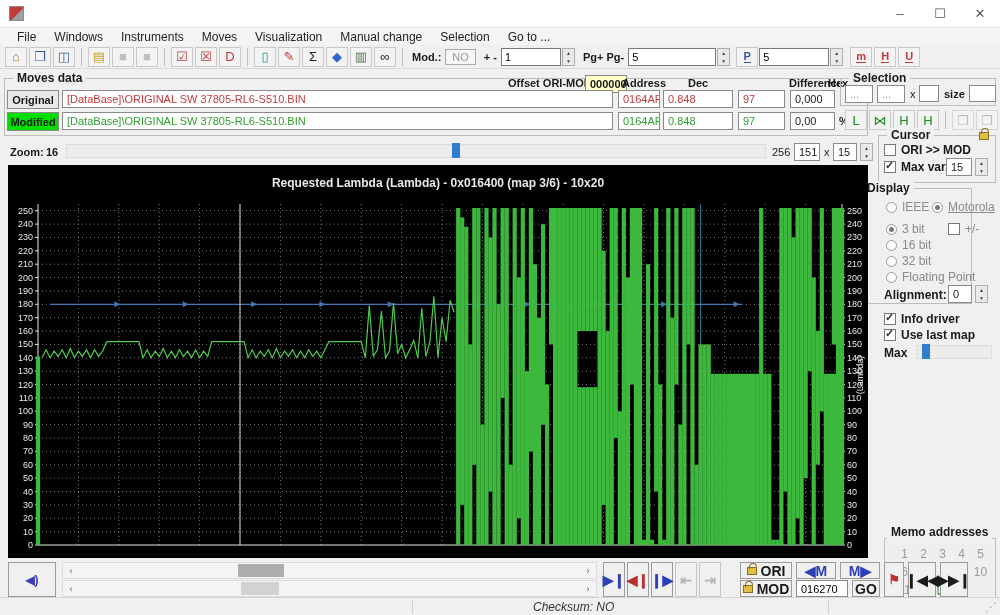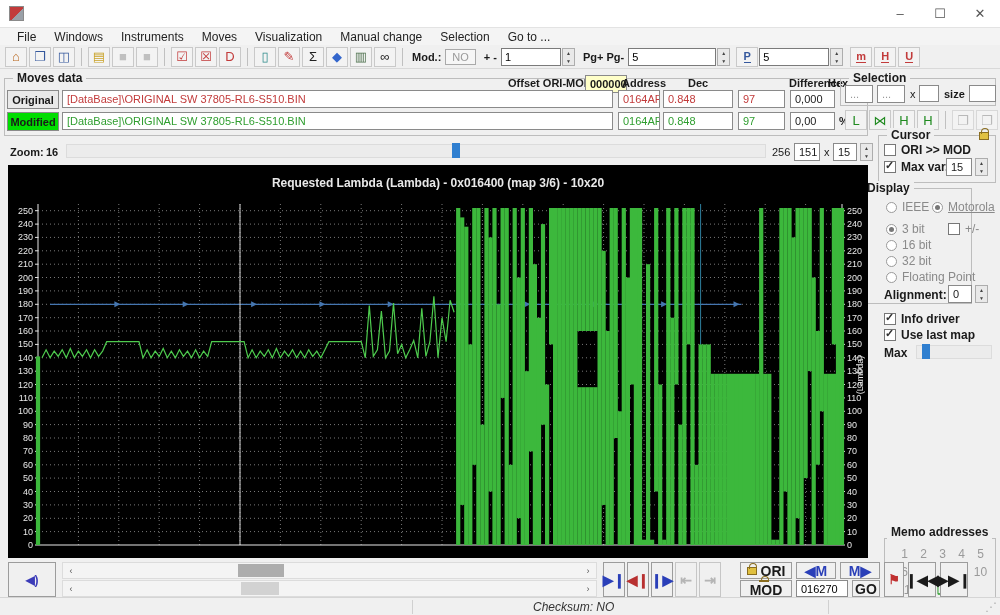--- a/index.html
+++ b/index.html
@@ -554,21 +554,21 @@
     <div class="nav-btn" style="left: 627px; top: 562px; width: 22px; height: 35px; color: rgb(184, 48, 48);">◀❙</div>
     <div class="nav-btn" style="left: 651px; top: 562px; width: 22px; height: 35px; color: rgb(42, 63, 184);">❙▶</div>
     <div class="nav-btn dis" style="left: 675px; top: 562px; width: 22px; height: 35px; color: rgb(181, 181, 181);">⇤</div>
     <div class="nav-btn dis" style="left: 699px; top: 562px; width: 22px; height: 35px; color: rgb(181, 181, 181);">⇥</div>
   </div>
 
 <div class="nav-btn" style="left:740px; top:562px; width:52px; height:17px;">
     <span class="lock" style="margin-right:4px;"></span>
     <span>ORI</span>
   </div>
-<div class="nav-btn" style="left:740px; top:580px; width:52px; height:17px;flex-direction:column;">
+<div class="nav-btn" style="left:740px; top:580px; width:52px; height:17px;">
     <span class="lock" style="margin-right:4px;"></span>
     <span>MOD</span>
   </div>
 
 <div class="nav-btn" style="left:796px; top:562px; width:40px; height:17px; color:#2a3fb8;">
     <span>◀M</span>
   </div>
 <div class="nav-btn" style="left:840px; top:562px; width:40px; height:17px; color:#2a3fb8;">
     <span>M▶</span>
   </div>

